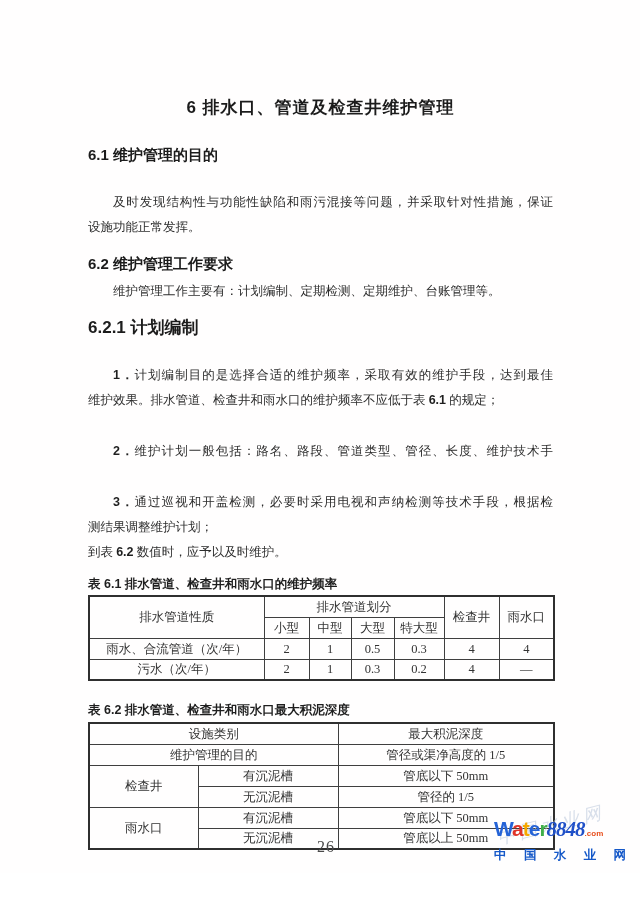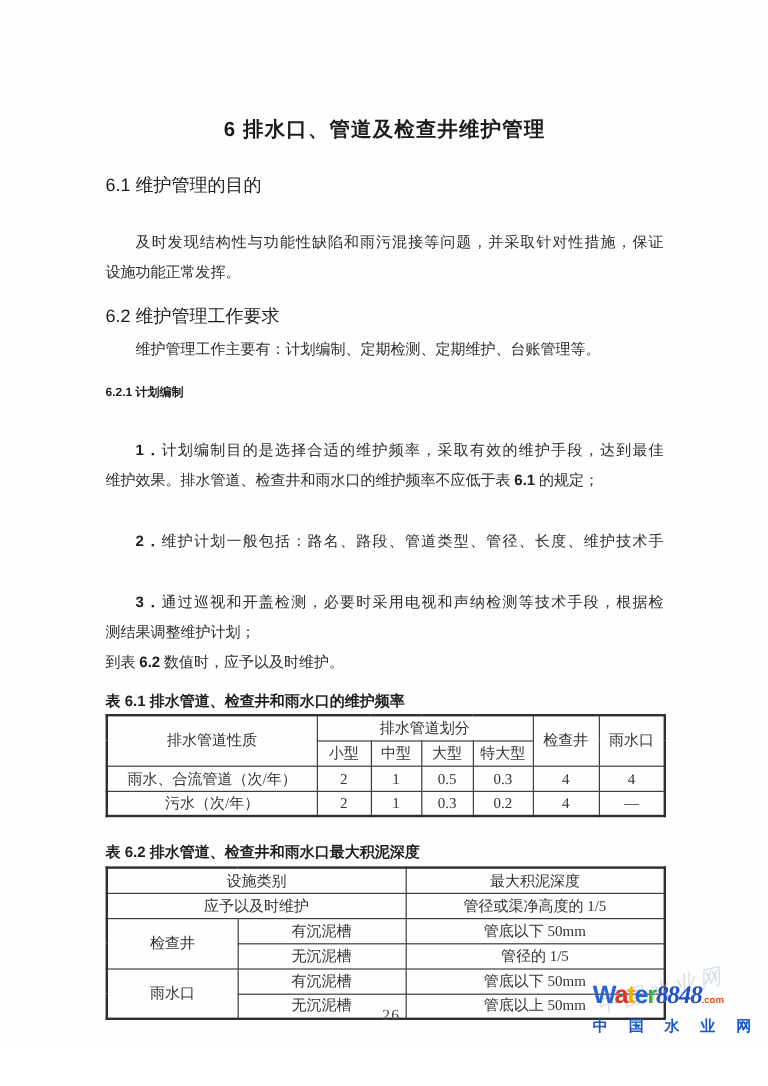--- a/index.html
+++ b/index.html
@@ -9,29 +9,29 @@
     font-family:"Liberation Serif", serif; color:#2d2d2d; overflow:hidden;
   }
   .content { position:absolute; left:88px; top:0; width:465px; }
 
   .doc-title {
     margin-top:97px; text-align:center;
     font-family:"Liberation Sans", sans-serif; font-weight:bold;
     font-size:17px; line-height:22px; color:#1c1c1c; letter-spacing:1px;
   }
   .h2 {
-    font-family:"Liberation Sans", sans-serif; font-weight:normal;
+    font-family:"Liberation Sans", sans-serif; font-weight:bold;
     font-size:15px; line-height:19px; color:#1c1c1c;
   }
   .h2-61 { margin-top:26px; }
   .h2-62 { margin-top:14px; }
   .h3 {
     margin-top:15px;
     font-family:"Liberation Sans", sans-serif; font-weight:bold;
-    font-size:10px; line-height:18px; color:#1c1c1c;
+    font-size:17px; line-height:18px; color:#1c1c1c;
   }
   .para { margin-top:7px; }
   .para-62 { margin-top:6px; }
   .items { margin-top:6px; }
   .bline { font-size:12.5px; line-height:25px; color:#2d2d2d; }
   .indent { text-indent:2em; }
   .jfull { text-align:justify; text-align-last:justify;margin-top:26px; }
   .num-b, .ref-b {
     font-family:"Liberation Sans", sans-serif; font-weight:bold; color:#1f1f1f;
   }
@@ -49,21 +49,21 @@
   .t61 { margin-top:3px; }
   .t62 { margin-top:4px; }
   td {
     border:1px solid #3f3f3f; text-align:center; vertical-align:middle;
     font-size:12.5px; height:21px; line-height:16px; color:#333;
     padding:1px 2px; overflow:hidden; white-space:nowrap;
   }
 
   .page-number {
     position:absolute; left:12px; right:0; top:838px; text-align:center;
-    font-size:13px; color:#4a4a4a; letter-spacing:1px;
+    font-size:16px; color:#4a4a4a; letter-spacing:1px;
   }
 
   .logo { position:absolute; right:6px; bottom:6px; width:140px; height:50px; }
   .logo-ghost {
     position:absolute; left:2px; top:-4px; transform:rotate(-14deg);
     font-style:italic; font-size:18px; color:#b9c6da; opacity:.55;
     letter-spacing:4px; white-space:nowrap;
   }
   .logo-line1 { position:relative; line-height:24px; white-space:nowrap; }
   .logo-water {
@@ -180,21 +180,21 @@
         <col style="width:109px">
           <col style="width:140px">
           <col style="width:216px">
       </colgroup>
       <tbody>
           <tr>
         <td colspan="2">设施类别</td>
         <td>最大积泥深度</td>
       </tr>
       <tr>
-        <td colspan="2">应予以及时维护</td>
+        <td colspan="2">维护管理的目的</td>
         <td>管径或渠净高度的 1/5</td>
       </tr>
       <tr>
         <td rowspan="2">检查井</td>
         <td>有沉泥槽</td>
         <td>管底以下 50mm</td>
       </tr>
       <tr>
         <td>无沉泥槽</td>
         <td>管径的 1/5</td>

